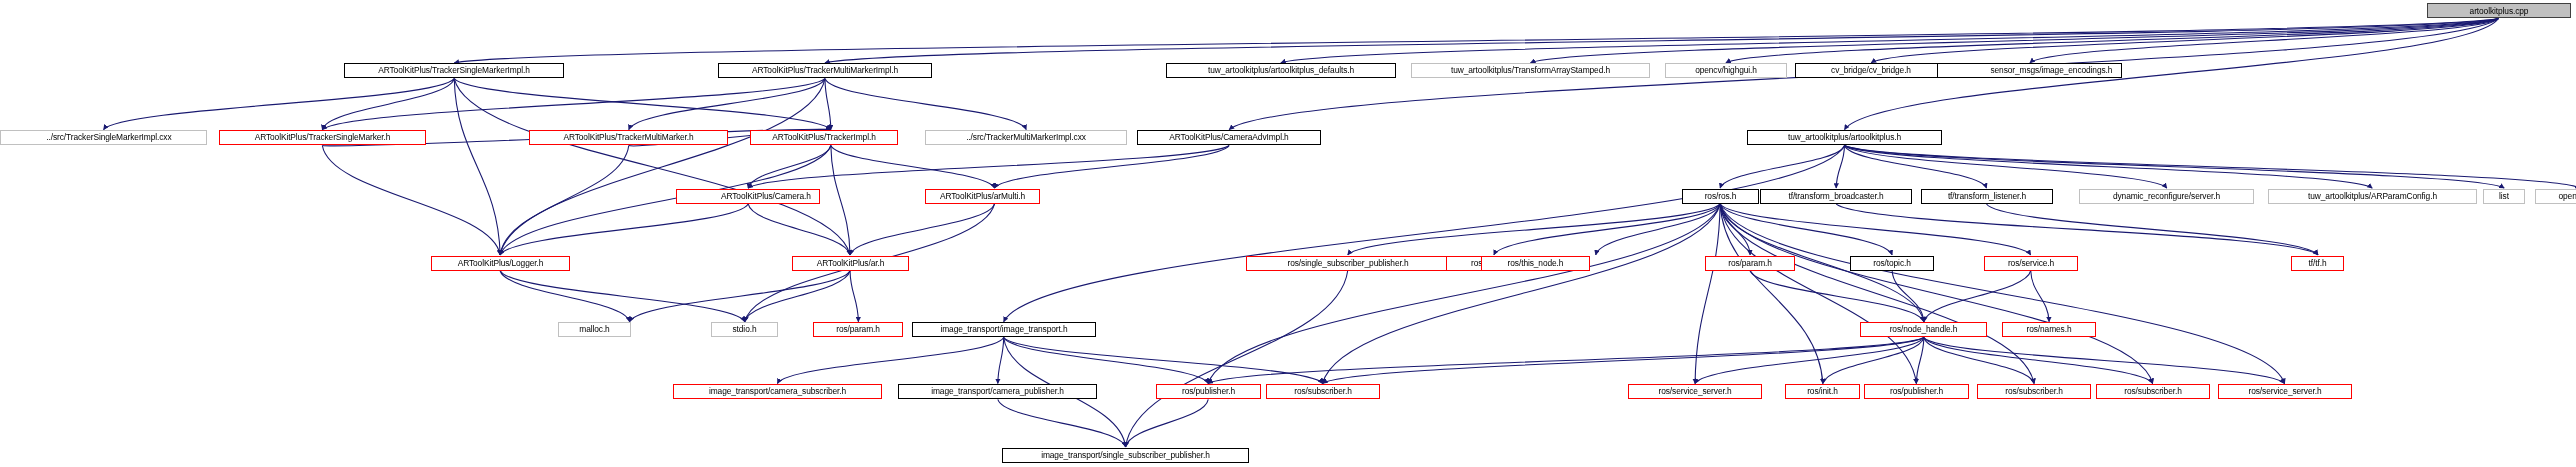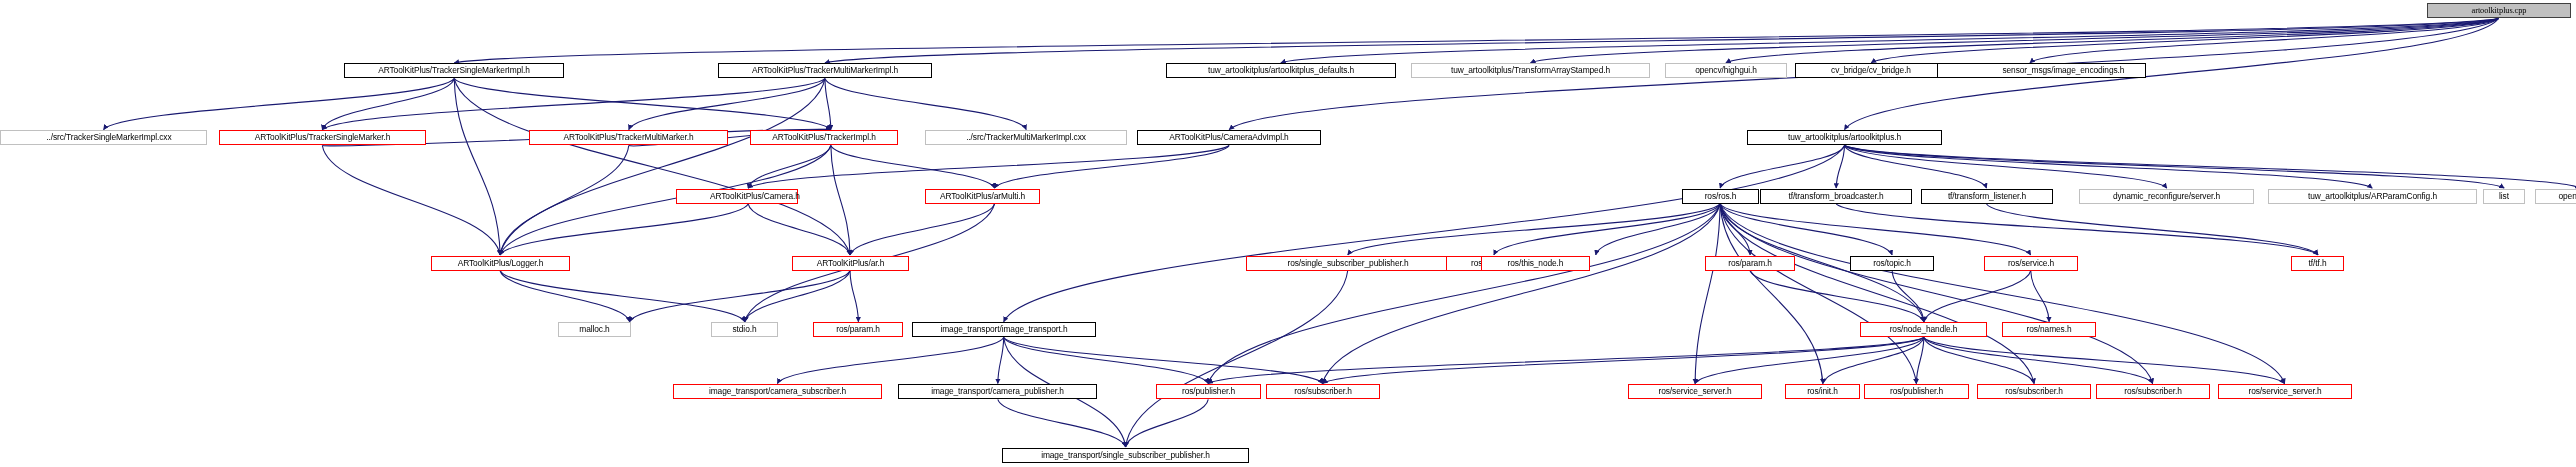--- a/index.html
+++ b/index.html
@@ -126,36 +126,36 @@
         <path d="M 1202 404 C 1201.664 428.75, 1195.336 434.25, 1195 459" fill="none" stroke="#191970" stroke-width="1.3" marker-end="url(#arrow)"></path>
         <path d="M 1202 404 C 1213.76 428.75, 1435.24 434.25, 1447 459" fill="none" stroke="#191970" stroke-width="1.3" marker-end="url(#arrow)"></path>
         <path d="M 1202 404 C 1220.336 428.75, 1565.664 434.25, 1584 459" fill="none" stroke="#191970" stroke-width="1.3" marker-end="url(#arrow)"></path>
         <path d="M 1202 404 C 1209.008 462.95, 1340.992 476.05, 1348 535" fill="none" stroke="#191970" stroke-width="1.3" marker-end="url(#arrow)"></path>
         <path d="M 1195 478 C 1202.344 503.65, 1340.656 509.35, 1348 535" fill="none" stroke="#191970" stroke-width="1.3" marker-end="url(#arrow)"></path>
         <path d="M 1447 478 C 1442.248 503.65, 1352.752 509.35, 1348 535" fill="none" stroke="#191970" stroke-width="1.3" marker-end="url(#arrow)"></path>
         <path d="M 1614 324 C 1601.232 418.95, 1360.768 440.05, 1348 535" fill="none" stroke="#191970" stroke-width="1.3" marker-end="url(#arrow)"></path>
       </g>
   </svg>
   <div id="node-layer">
-      <div class="node root" style="left: 2427px; top: 3.3px; width: 144px; font-family: Liberation Serif, serif;">artoolkitplus.cpp</div>
+      <div class="node root" style="left: 2427px; top: 3.3px; width: 144px;">artoolkitplus.cpp</div>
       <div class="node black" style="left: 344px; top: 63px; width: 220px;">ARToolKitPlus/TrackerSingleMarkerImpl.h</div>
       <div class="node black" style="left: 718px; top: 63px; width: 214px;">ARToolKitPlus/TrackerMultiMarkerImpl.h</div>
       <div class="node black" style="left: 1166px; top: 63px; width: 230px;">tuw_artoolkitplus/artoolkitplus_defaults.h</div>
       <div class="node grey" style="left: 1411px; top: 63px; width: 239px;">tuw_artoolkitplus/TransformArrayStamped.h</div>
       <div class="node grey" style="left: 1665px; top: 63px; width: 122px;">opencv/highgui.h</div>
       <div class="node black" style="left: 1795px; top: 63px; width: 152px;">cv_bridge/cv_bridge.h</div>
-      <div class="node black" style="left: 1937px; top: 63px; width: 209px; padding-left: 48px;">sensor_msgs/image_encodings.h</div>
+      <div class="node black" style="left: 1937px; top: 63px; width: 185px; padding-left: 48px;">sensor_msgs/image_encodings.h</div>
       <div class="node grey" style="left: 0px; top: 130px; width: 207px; padding-left: 15px;">../src/TrackerSingleMarkerImpl.cxx</div>
       <div class="node red" style="left: 219px; top: 130px; width: 207px;">ARToolKitPlus/TrackerSingleMarker.h</div>
       <div class="node red" style="left: 529px; top: 130px; width: 199px;">ARToolKitPlus/TrackerMultiMarker.h</div>
       <div class="node red" style="left: 750px; top: 130px; width: 148px;">ARToolKitPlus/TrackerImpl.h</div>
       <div class="node grey" style="left: 925px; top: 130px; width: 202px;">../src/TrackerMultiMarkerImpl.cxx</div>
       <div class="node black" style="left: 1137px; top: 130px; width: 184px;">ARToolKitPlus/CameraAdvImpl.h</div>
       <div class="node black" style="left: 1747px; top: 130px; width: 195px;">tuw_artoolkitplus/artoolkitplus.h</div>
-      <div class="node red" style="left: 676px; top: 189px; width: 122px; padding-left: 40px;">ARToolKitPlus/Camera.h</div>
+      <div class="node red" style="left: 676px; top: 189px; width: 144px; padding-left: 40px;">ARToolKitPlus/Camera.h</div>
       <div class="node red" style="left: 925px; top: 189px; width: 115px; text-align: center;">ARToolKitPlus/arMulti.h</div>
       <div class="node black" style="left: 1682px; top: 189px; width: 77px;">ros/ros.h</div>
       <div class="node black" style="left: 1760px; top: 189px; width: 152px;">tf/transform_broadcaster.h</div>
       <div class="node black" style="left: 1921px; top: 189px; width: 132px;">tf/transform_listener.h</div>
       <div class="node grey" style="left: 2079px; top: 189px; width: 175px;">dynamic_reconfigure/server.h</div>
       <div class="node grey" style="left: 2268px; top: 189px; width: 209px;">tuw_artoolkitplus/ARParamConfig.h</div>
       <div class="node grey" style="left: 2483px; top: 189px; width: 42px;">list</div>
       <div class="node grey" style="left: 2535px; top: 189px; width: 90px;">opencv/cv.h</div>
       <div class="node red" style="left: 431px; top: 256px; width: 139px;">ARToolKitPlus/Logger.h</div>
       <div class="node red" style="left: 792px; top: 256px; width: 117px;">ARToolKitPlus/ar.h</div>

